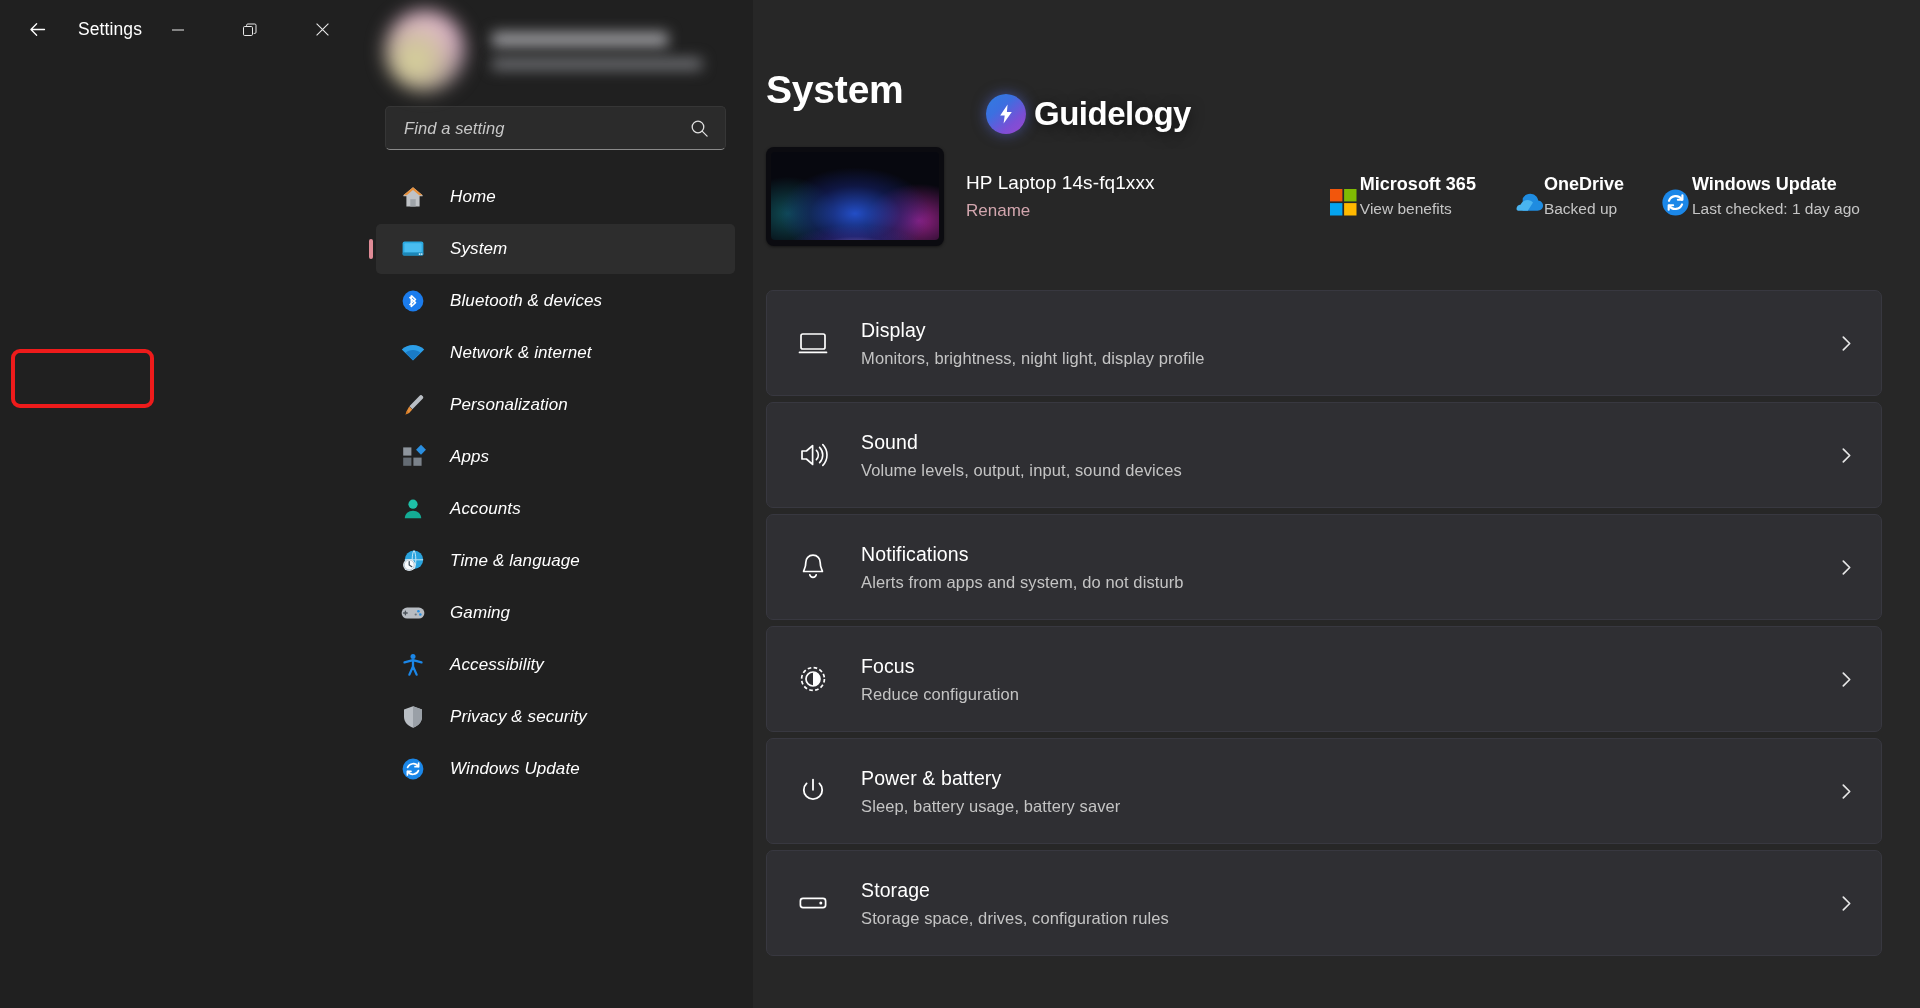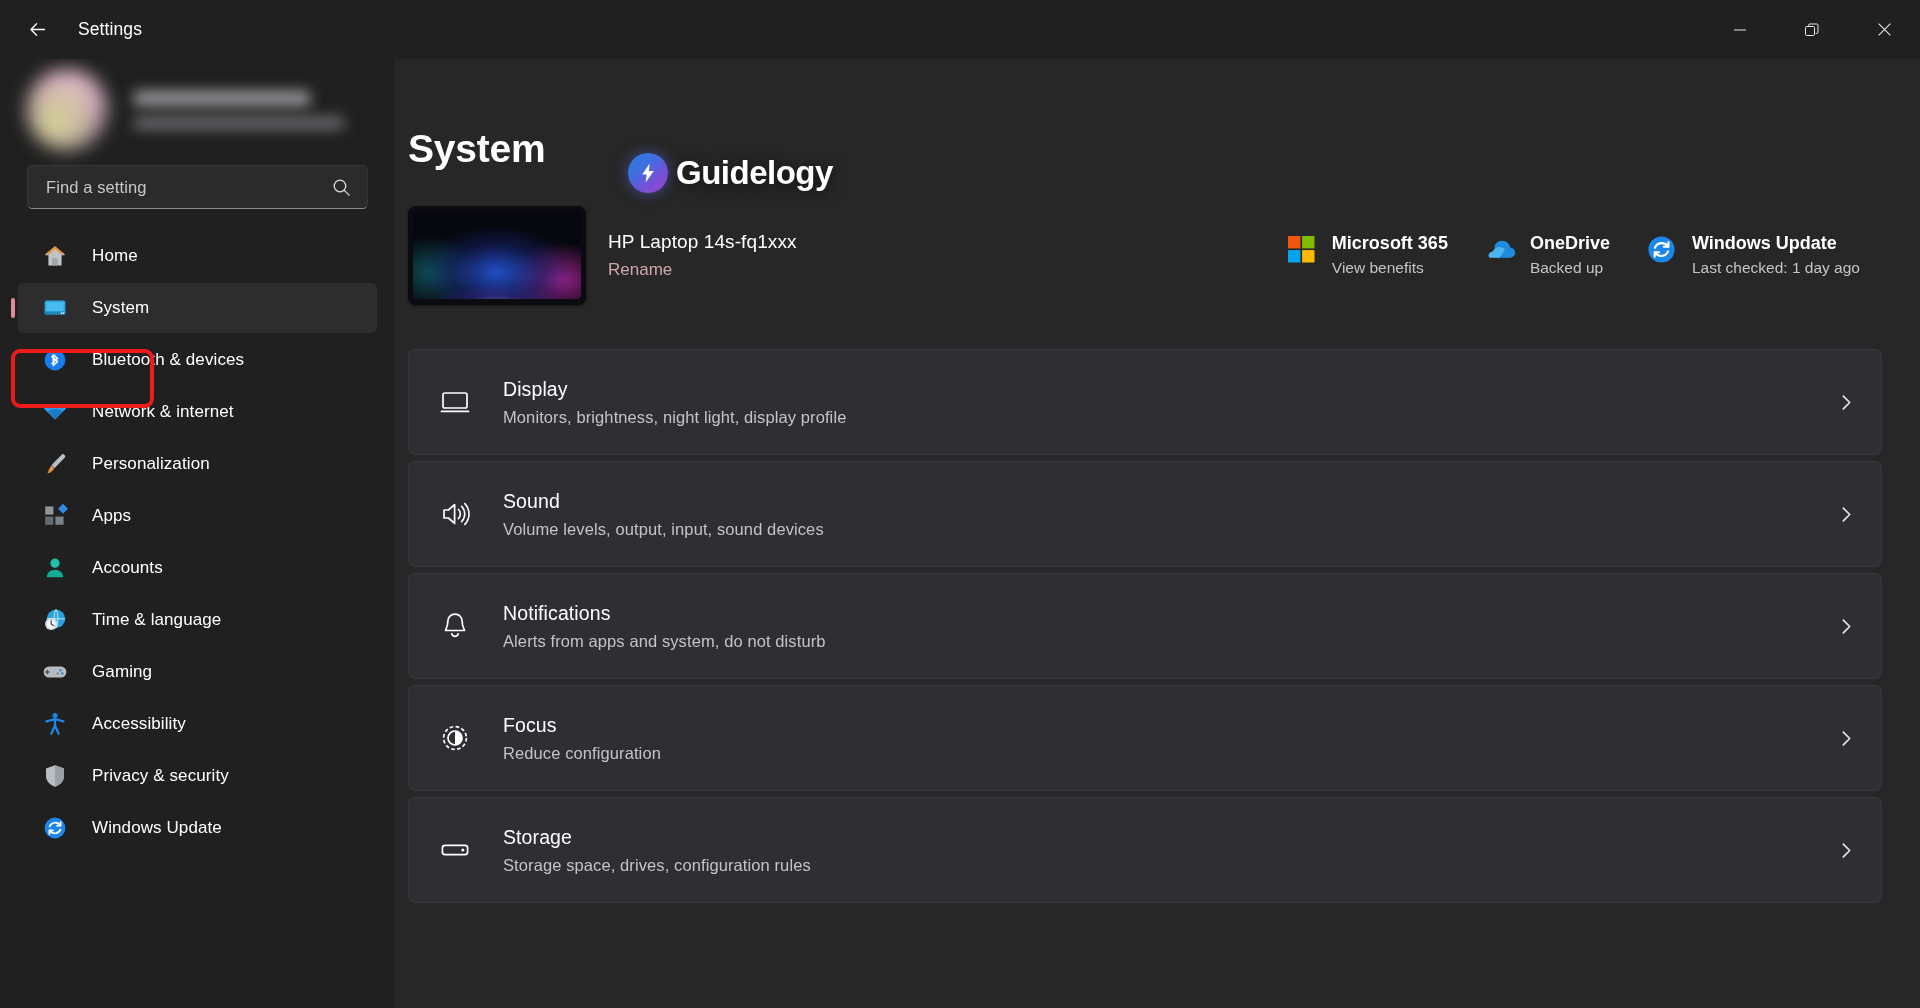--- a/index.html
+++ b/index.html
@@ -7,21 +7,21 @@
     width:1920px; height:1008px;
     background:#1f1f1f;
     font-family:"Liberation Sans", sans-serif;
     overflow:hidden;
     color:#ffffff;
   }
   #app {
     position:relative;
     width:1920px; height:1008px;
     background:#202020;
-    display:flex; flex-direction:column;
+    display:flex; 
   }
 
   
   .titlebar {
     height:59px; flex:0 0 59px;
     display:flex; align-items:center;
     background:#202020;
     position:relative; z-index:5;
   }
   .back-btn {
@@ -43,20 +43,21 @@
   
   .body { flex:1; display:flex; min-height:0; }
 
   
   .sidebar {
     width:395px; flex:0 0 395px;
     background:#202020;
     display:flex; flex-direction:column;
     padding-bottom:6px;
     overflow:hidden;
+    font-style:italic;
   }
   .profile {
     display:flex; align-items:center;
     height:90px; padding:0 28px 0 26px;
     margin-top:6px;
   }
   .avatar {
     width:82px; height:82px; border-radius:50%;
     background:
       radial-gradient(circle at 38% 62%, #d8d59a 0%, #cfc49b 22%, transparent 58%),
@@ -186,21 +187,21 @@
     letter-spacing:-.5px;
     text-shadow:0 2px 14px rgba(0,0,0,.6);
   }
 
   .status-cards {
     position:absolute; right:18px; top:0;
     display:flex; align-items:center; gap:0;
     height:112px;
   }
   .status-card {
-    display:flex; align-items:flex-start; gap:14px;
+    display:flex; align-items:flex-end; 
     padding:10px 18px; border-radius:6px;
     cursor:pointer; min-width:0;
   }
   .sc-ico { width:32px; height:32px; flex:0 0 32px;
     display:flex; align-items:center; justify-content:center; }
   .sc-text { display:flex; flex-direction:column; gap:5px; }
   .sc-title { font-size:18px; font-weight:600; color:#ffffff; white-space:nowrap; }
   .sc-sub { font-size:15.5px; color:#c5c5c5; white-space:nowrap; }
 
   
@@ -561,20 +562,37 @@
             <span class="row-title">Focus</span>
             <span class="row-sub">Reduce configuration</span>
           </span>
           <span class="row-chev">
             <svg width="17" height="17" viewBox="0 0 16 16" fill="none">
               <path d="M5 2L11 8L5 14" stroke="#e6e6e6" stroke-width="1.6" stroke-linecap="round" stroke-linejoin="round"></path>
             </svg>
           </span>
         </div>
 
+        <div class="row">
+          <span class="row-ico">
+            <svg width="32" height="32" viewBox="0 0 32 32" fill="none">
+              <path d="M16 4.6v10.2" stroke="#ffffff" stroke-width="1.8" stroke-linecap="round"></path>
+              <path d="M9.6 8.4a9.2 9.2 0 1012.8 0" stroke="#ffffff" stroke-width="1.8" stroke-linecap="round" fill="none"></path>
+            </svg>
+          </span>
+          <span class="row-text">
+            <span class="row-title">Power &amp; battery</span>
+            <span class="row-sub">Sleep, battery usage, battery saver</span>
+          </span>
+          <span class="row-chev">
+            <svg width="17" height="17" viewBox="0 0 16 16" fill="none">
+              <path d="M5 2L11 8L5 14" stroke="#e6e6e6" stroke-width="1.6" stroke-linecap="round" stroke-linejoin="round"></path>
+            </svg>
+          </span>
+        </div>
 
         <div class="row">
           <span class="row-ico">
             <svg width="32" height="32" viewBox="0 0 32 32" fill="none">
               <rect x="3.4" y="11.4" width="25.2" height="9.2" rx="2.6" stroke="#ffffff" stroke-width="1.7"></rect>
               <circle cx="23.8" cy="16" r="1.5" fill="#ffffff"></circle>
             </svg>
           </span>
           <span class="row-text">
             <span class="row-title">Storage</span>

